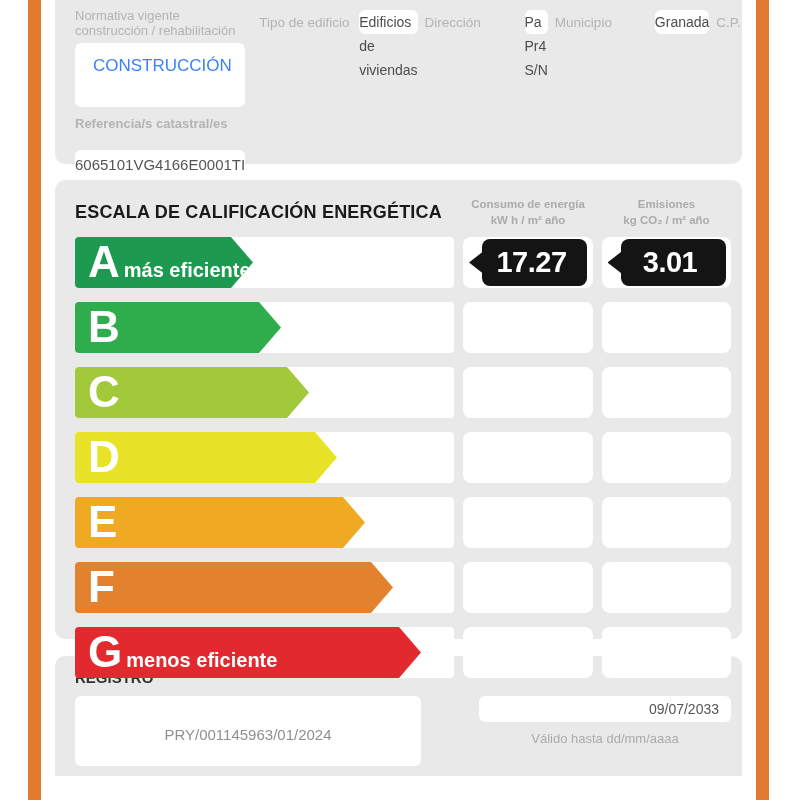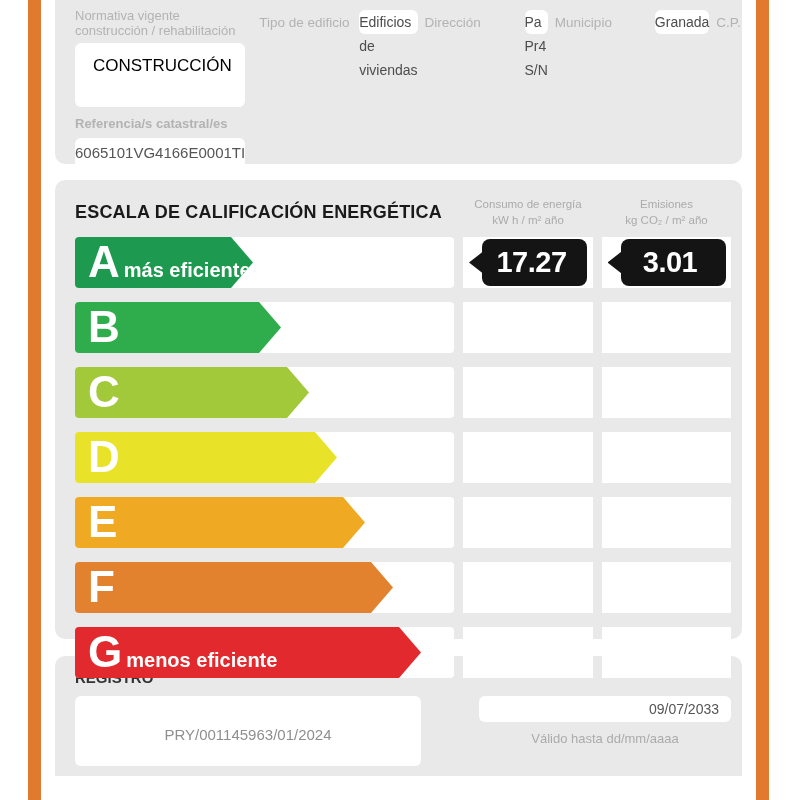--- a/index.html
+++ b/index.html
@@ -17,25 +17,25 @@
   
   .top-panel{
     height:164px;background:#E9E9E9;border-radius:0 0 10px 10px;
     display:flex;padding:8px 14px 0 20px;box-sizing:border-box;
   }
   .tp-left{width:268px;margin-right:14px;}
   .lbl{font-size:13px;color:#B3B3B3;line-height:1.18;}
   .white-box{background:#fff;border-radius:6px;box-sizing:border-box;}
   .box-construccion{
     height:64px;margin-top:4px;padding:13px 8px 0 18px;
-    font-size:17px;color:#000000;
+    font-size:17px;color:#3b82f6;
   }
   .lbl-ref{margin-top:9px;font-weight:bold;}
   .box-ref{
-    height:30px;margin-top:7px;line-height:30px;
+    height:30px;margin-top:19px;line-height:30px;
     font-size:15px;color:#555;
   }
   .tp-right{flex:1;display:flex;flex-direction:row;gap:7px;padding-top:2px;}
   .field-row{display:flex;align-items:center;height:24px;}
   .field-label{width:100px;font-size:13.5px;color:#B3B3B3;flex:none;}
   .field-value{
     flex:1;background:#fff;border-radius:6px;height:24px;line-height:24px;
     font-size:14px;color:#4D4D4D;
   }
 
@@ -44,33 +44,33 @@
     margin-top:16px;height:459px;background:#E9E9E9;border-radius:10px;
     padding:12px 11px 23px 20px;box-sizing:border-box;
   }
   .scale-grid{display:grid;grid-template-columns:379px 130px 129px;column-gap:9px;}
   .scale-header{margin-bottom:9px;align-items:start;}
   .scale-title{
     margin:0;font-size:18px;font-weight:bold;color:#1A1A1A;
     letter-spacing:0.2px;padding-top:10px;
   }
   .col-head{
-    text-align:center;font-size:11.5px;color:#ABABAB;line-height:1.35;padding-top:5px;
+    text-align:center;font-size:11.5px;color:#ABABAB;line-height:1.35;padding-top:5px;font-weight:bold;
   }
   .rows{display:flex;flex-direction:column;gap:14px;}
   .rating-row{height:51px;}
   .bar-col{position:relative;background:#fff;border-radius:4px;}
   .arrow{
     position:absolute;left:0;top:0;bottom:0;border-radius:4px 0 0 4px;
     clip-path:polygon(0 0,calc(100% - 22px) 0,100% 50%,calc(100% - 22px) 100%,0 100%);
     display:flex;align-items:baseline;color:#fff;
   }
   .arrow .letter{font-size:44px;font-weight:bold;line-height:49px;margin-left:13px;}
   .arrow .eff-label{font-size:20px;font-weight:bold;margin-left:4px;}
-  .cell{background:#fff;border-radius:0;position:relative;display:flex;align-items:center;justify-content:center;}
+  .cell{background:#fff;border-radius:8px;position:relative;display:flex;align-items:center;justify-content:center;}
   .badge{position:relative;width:118px;height:47px;}
   .badge-body{position:absolute;left:13px;right:0;top:0;bottom:0;border-radius:8px;}
   .badge-point{position:absolute;left:0;top:0;bottom:0;width:30px;clip-path:polygon(100% 0,100% 100%,0 50%);}
   .badge-text{
     position:relative;z-index:1;width:100%;text-align:center;padding-left:7px;
     box-sizing:border-box;font-size:29px;font-weight:bold;color:#fff;
     line-height:47px;letter-spacing:-0.5px;
   }
 
   

